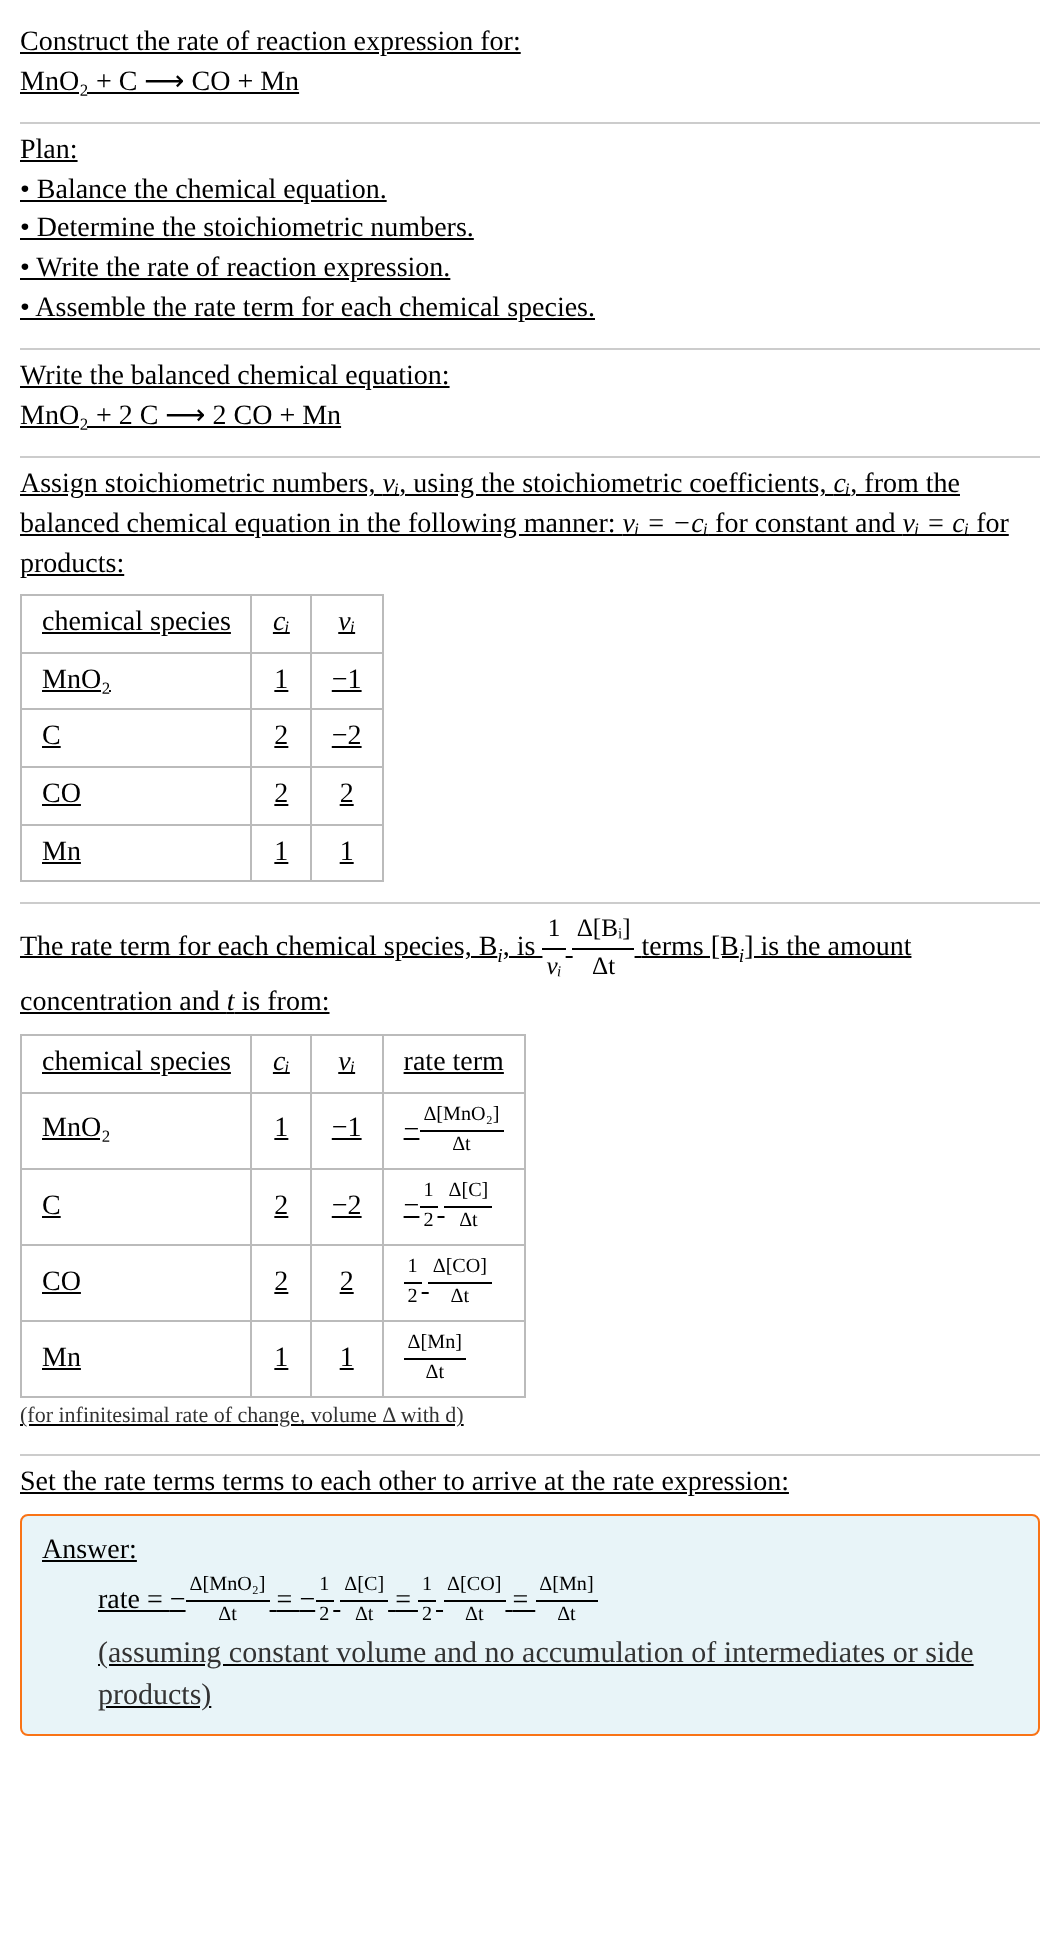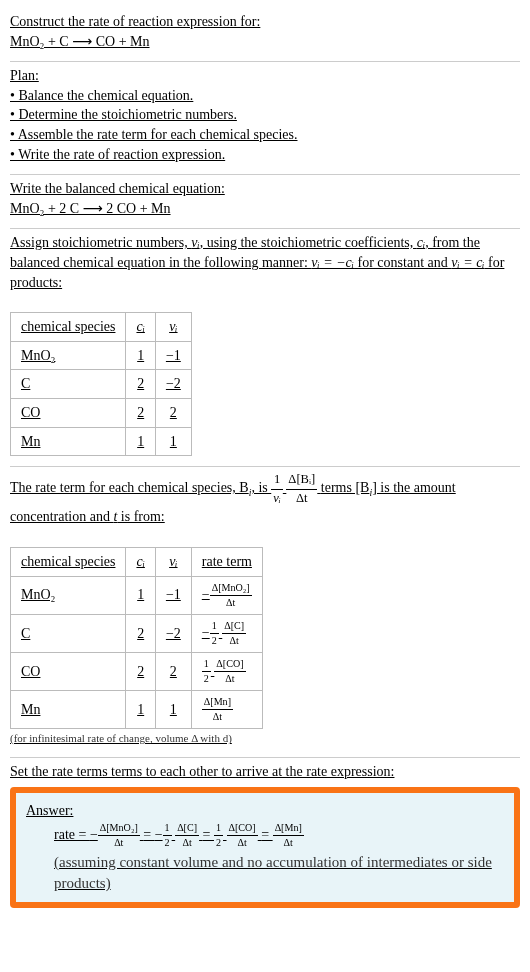--- a/index.html
+++ b/index.html
@@ -23,21 +23,21 @@
 }
 .sub {
   font-size: 0.7em;
   vertical-align: sub;
 }
 .ital {
   font-style: italic;
 }
 table.data {
   border-collapse: collapse;
-  margin-top: 20px;
+  margin-top: 5px;
 }
 table.data td, table.data th {
   border: 1px solid #bbb;
   padding: 4px 10px;
   text-align: left;
   font-weight: normal;
 }
 table.data td.center, table.data th.center {
   text-align: center;
 }
@@ -56,21 +56,21 @@
   display: block;
   padding: 0 2px;
 }
 .note {
   font-size: 11px;
   color: #333;
   margin-top: 2px;
 }
 .answer-box {
   background: #e8f4f8;
-  border: 6px solid #f97316;
+  border: 1px solid #f97316;
   border-radius: 4px;
   padding: 8px 10px;
   margin-top: 6px;
 }
 .answer-box .note2 {
   font-size: 15px;
   color: #333;
   margin-top: 2px;
 }
 .indent {
@@ -83,22 +83,22 @@
 <div class="section">
   <div>Construct the rate of reaction expression for:</div>
   <div>MnO₂ + C ⟶ CO + Mn</div>
 </div>
 <hr>
 
 <div class="section">
   <div>Plan:</div>
   <div>• Balance the chemical equation.</div>
   <div>• Determine the stoichiometric numbers.</div>
+  <div>• Write the rate of reaction expression.</div>
   <div>• Assemble the rate term for each chemical species.</div>
-  <div>• Write the rate of reaction expression.</div>
 </div>
 <hr>
 
 <div class="section">
   <div>Write the balanced chemical equation:</div>
   <div>MnO₂ + 2 C ⟶ 2 CO + Mn</div>
 </div>
 <hr>
 
 <div class="section">

